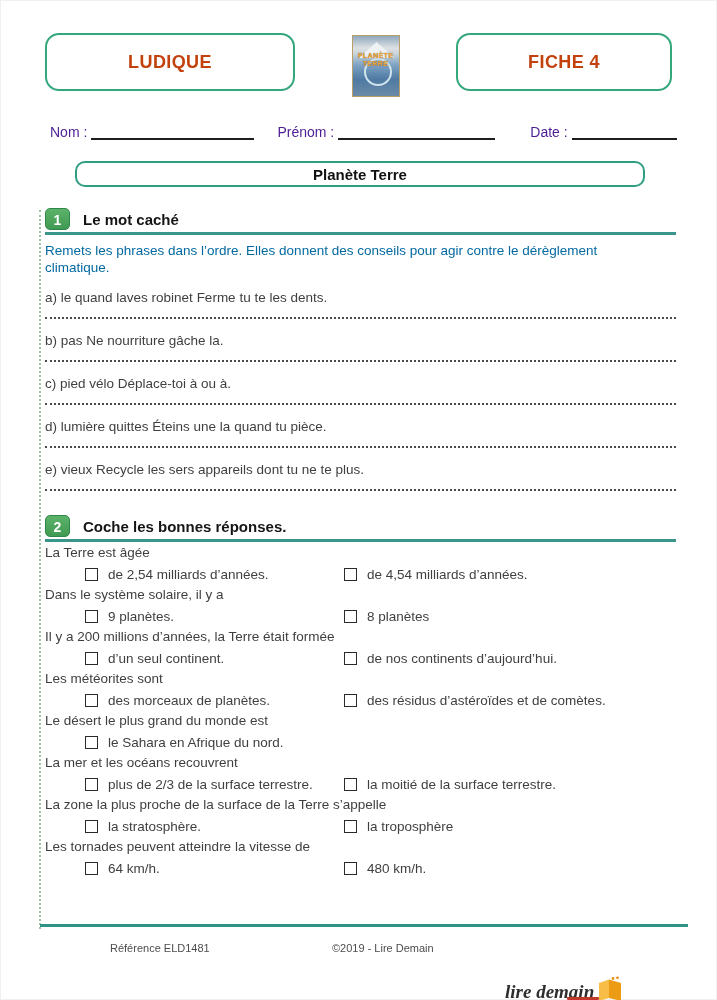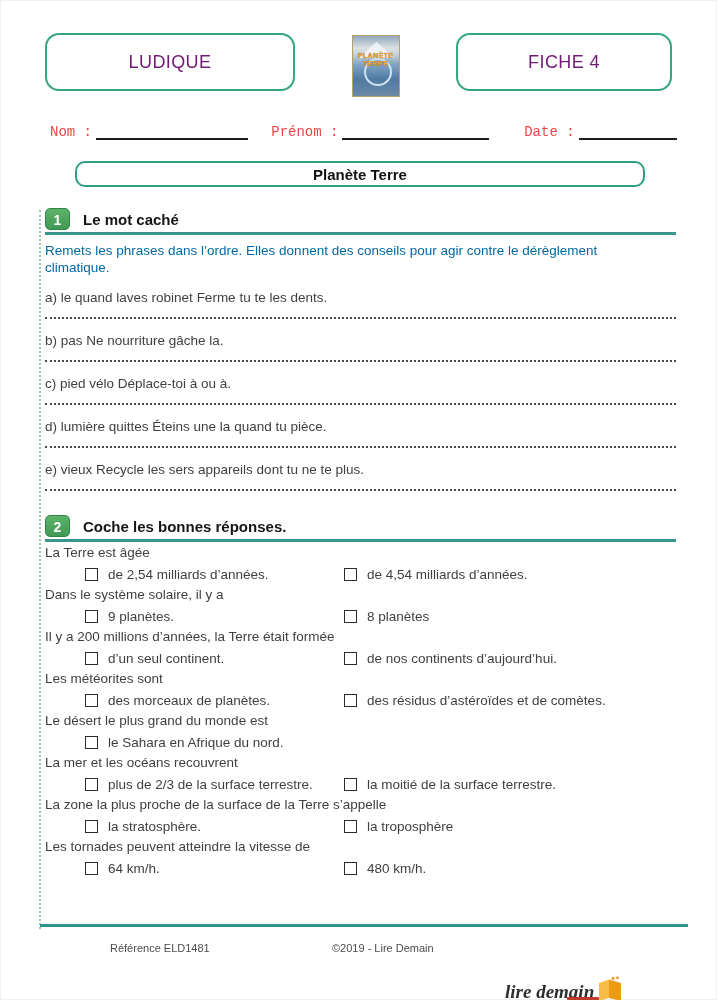--- a/index.html
+++ b/index.html
@@ -8,21 +8,21 @@
     position:relative; width:717px; height:1000px; background:#ffffff;
     font-family:"Liberation Sans", sans-serif; color:#3f3f3f; overflow:hidden;
     box-shadow: inset 0 0 0 1px #f0f0f0;
   }
 
   
   .header { display:flex; justify-content:space-between; align-items:flex-start; padding:33px 45px 0 45px; }
   .hbox {
     width:250px; height:58px; border:2px solid #35a77c; border-radius:14px;
     display:flex; align-items:center; justify-content:center;
-    font-weight:normal; font-size:18px; color:#701a75; letter-spacing:.4px; background:#fff;
+    font-weight:bold; font-size:18px; color:#c2410c; letter-spacing:.4px; background:#fff;
   }
   .hbox.right { width:216px; }
   .cover {
     width:48px; height:62px; margin-top:2px; position:relative; overflow:hidden;
     background: linear-gradient(180deg,#8fa8bd 0%,#dde1e3 20%,#c8d3da 30%,#7fa3c4 48%,#4f7aa3 72%,#6b8aa6 100%);
     border:1px solid #b9a06a;
   }
   .cover:before { 
     content:""; position:absolute; left:6px; top:6px; width:36px; height:16px;
     background:#eef2f4; clip-path: polygon(50% 0, 100% 100%, 0 100%);
@@ -31,21 +31,21 @@
     content:""; position:absolute; left:11px; top:22px; width:24px; height:24px;
     border:2px solid #cfe3ee; border-radius:50%;
   }
   .cover-title {
     position:absolute; top:16px; left:0; width:100%; text-align:center; z-index:2;
     font-size:7px; line-height:8px; font-weight:bold; color:#f2a93c;
     text-shadow:0 0 1px #5a3b10; letter-spacing:.4px;
   }
 
   
-  .idrow { display:flex; align-items:flex-end; padding:0 40px 0 50px; margin-top:27px; font-size:14px; color:#ef4444;font-family:Liberation Mono, monospace; }
+  .idrow { display:flex; align-items:flex-end; padding:0 40px 0 50px; margin-top:27px; font-size:14px; color:#4c1d95; }
   .idrow .lbl { white-space:nowrap; padding-right:4px; }
   .wline { border-bottom:2px solid #1e1e1e; height:16px; }
   .wline.nom { width:164px; margin-right:23px; }
   .wline.prenom { width:158px; margin-right:35px; }
   .wline.date { width:106px; }
 
   
   .titlebox {
     margin:21px 72px 0 75px; height:26px; border:2px solid #2f9e82; border-radius:10px;
     display:flex; align-items:center; justify-content:center;

